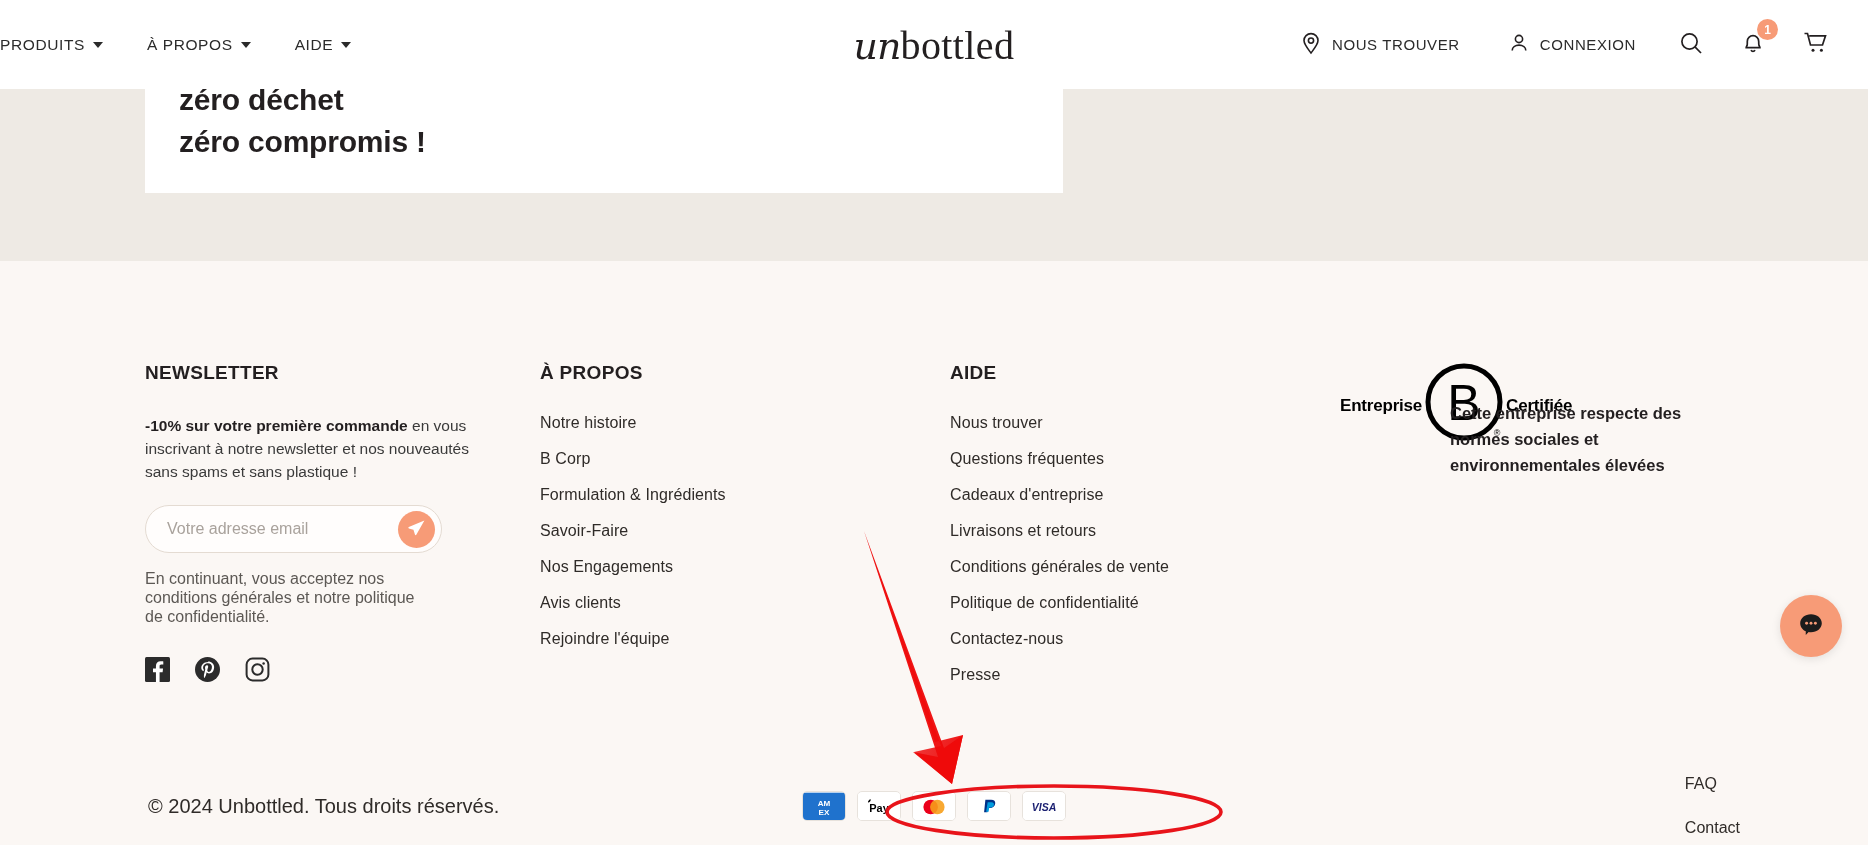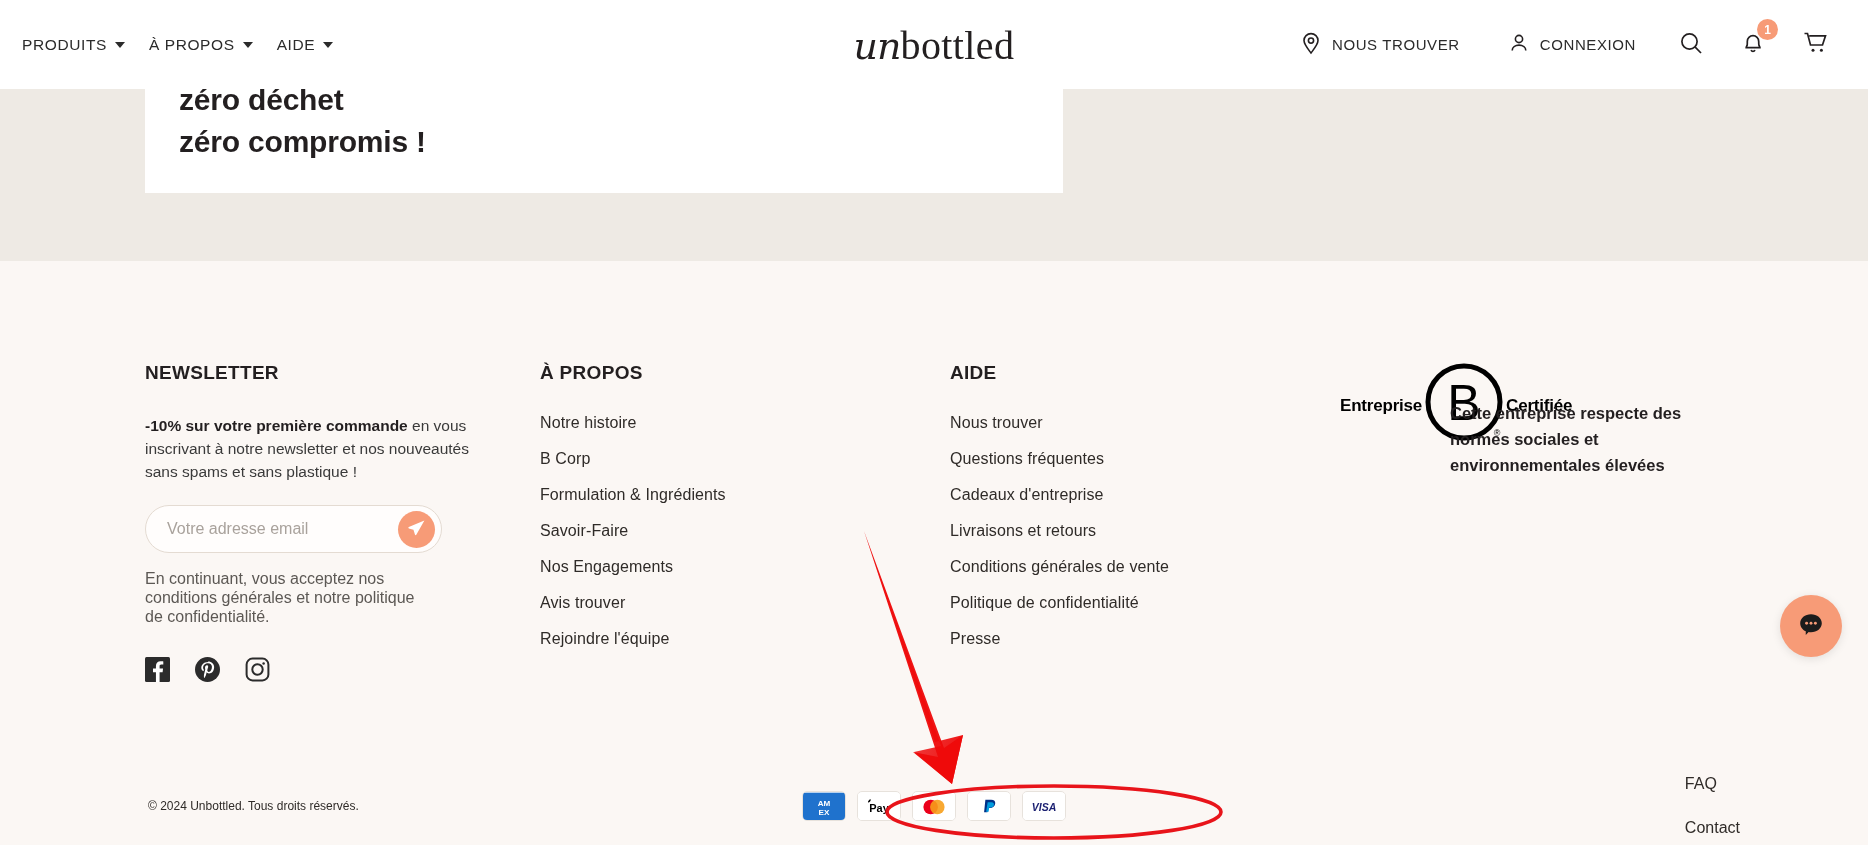--- a/index.html
+++ b/index.html
@@ -13,21 +13,21 @@
   .page { position: relative; width: 1868px; height: 845px; }
 
   
   .header {
     position: absolute; top: 0; left: 0;
     width: 1868px; height: 89px;
     background: #ffffff;
     display: flex; align-items: center;
     z-index: 30;
   }
-  .nav-left { display: flex; align-items: center; gap: 24px; margin-left: 22px; }
+  .nav-left { display: flex; align-items: center; gap: 44px; }
   .nav-item {
     display: flex; align-items: center; gap: 8px;
     font-size: 15.5px; letter-spacing: .6px;
     color: #2b2b2b; cursor: pointer; text-transform: uppercase;
   }
   .caret {
     width: 0; height: 0;
     border-left: 5.5px solid transparent;
     border-right: 5.5px solid transparent;
     border-top: 6.5px solid #2b2b2b;
@@ -162,21 +162,21 @@
   }
 
   
   .bottom-bar {
     position: absolute; bottom: 0; left: 0;
     width: 1868px; height: 90px;
     display: flex; align-items: center;
   }
   .copyright {
     position: absolute; left: 148px;
-    font-size: 12px; color: #2f2b28;
+    font-size: 20px; color: #2f2b28;
   }
   .pay-row {
     position: absolute; left: 50%; transform: translateX(-50%);
     display: flex; align-items: center; gap: 11px;
   }
   .pay {
     width: 44px; height: 30px; border-radius: 5px;
     background: #fff; border: 1px solid #e7e2dc;
     display: flex; justify-content: center;
     overflow: hidden;
@@ -330,32 +330,33 @@
         </div>
       </div>
 
       <div class="col-about">
         <div class="col-title">À PROPOS</div>
         <a class="flink">Notre histoire</a>
         <a class="flink">B Corp</a>
         <a class="flink">Formulation &amp; Ingrédients</a>
         <a class="flink">Savoir-Faire</a>
         <a class="flink">Nos Engagements</a>
-        <a class="flink">Avis trouver</a>
+        <a class="flink">Avis clients</a>
         <a class="flink">Rejoindre l'équipe</a>
       </div>
 
       <div class="col-aide">
         <div class="col-title">AIDE</div>
         <a class="flink">Nous trouver</a>
         <a class="flink">Questions fréquentes</a>
         <a class="flink">Cadeaux d'entreprise</a>
         <a class="flink">Livraisons et retours</a>
         <a class="flink">Conditions générales de vente</a>
         <a class="flink">Politique de confidentialité</a>
+        <a class="flink">Contactez-nous</a>
         <a class="flink">Presse</a>
       </div>
 
       <div class="col-bcorp">
         <div class="bcorp-row">
           <div class="bcorp-badge">
             <div class="bc-word">Entreprise</div>
             <span>
               <svg width="84" height="84" viewBox="0 0 84 84">
                 <circle cx="42" cy="40" r="36" fill="none" stroke="#000" stroke-width="5"></circle>

